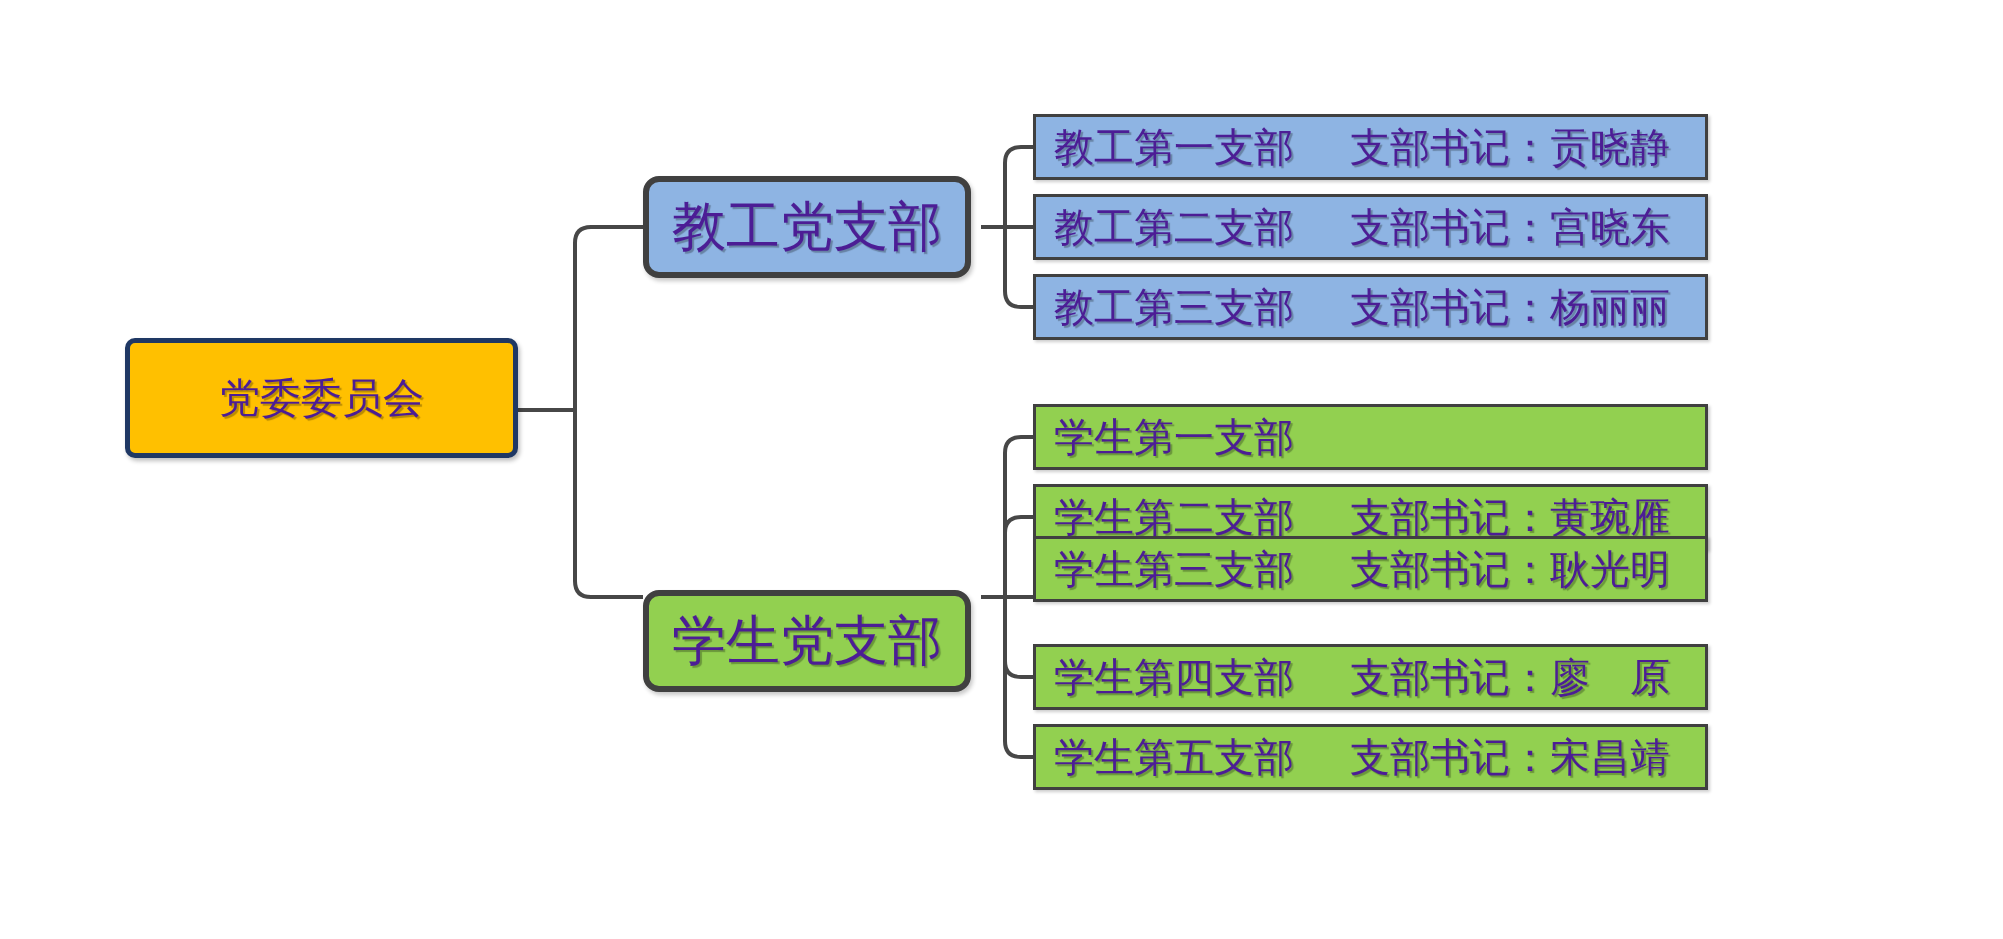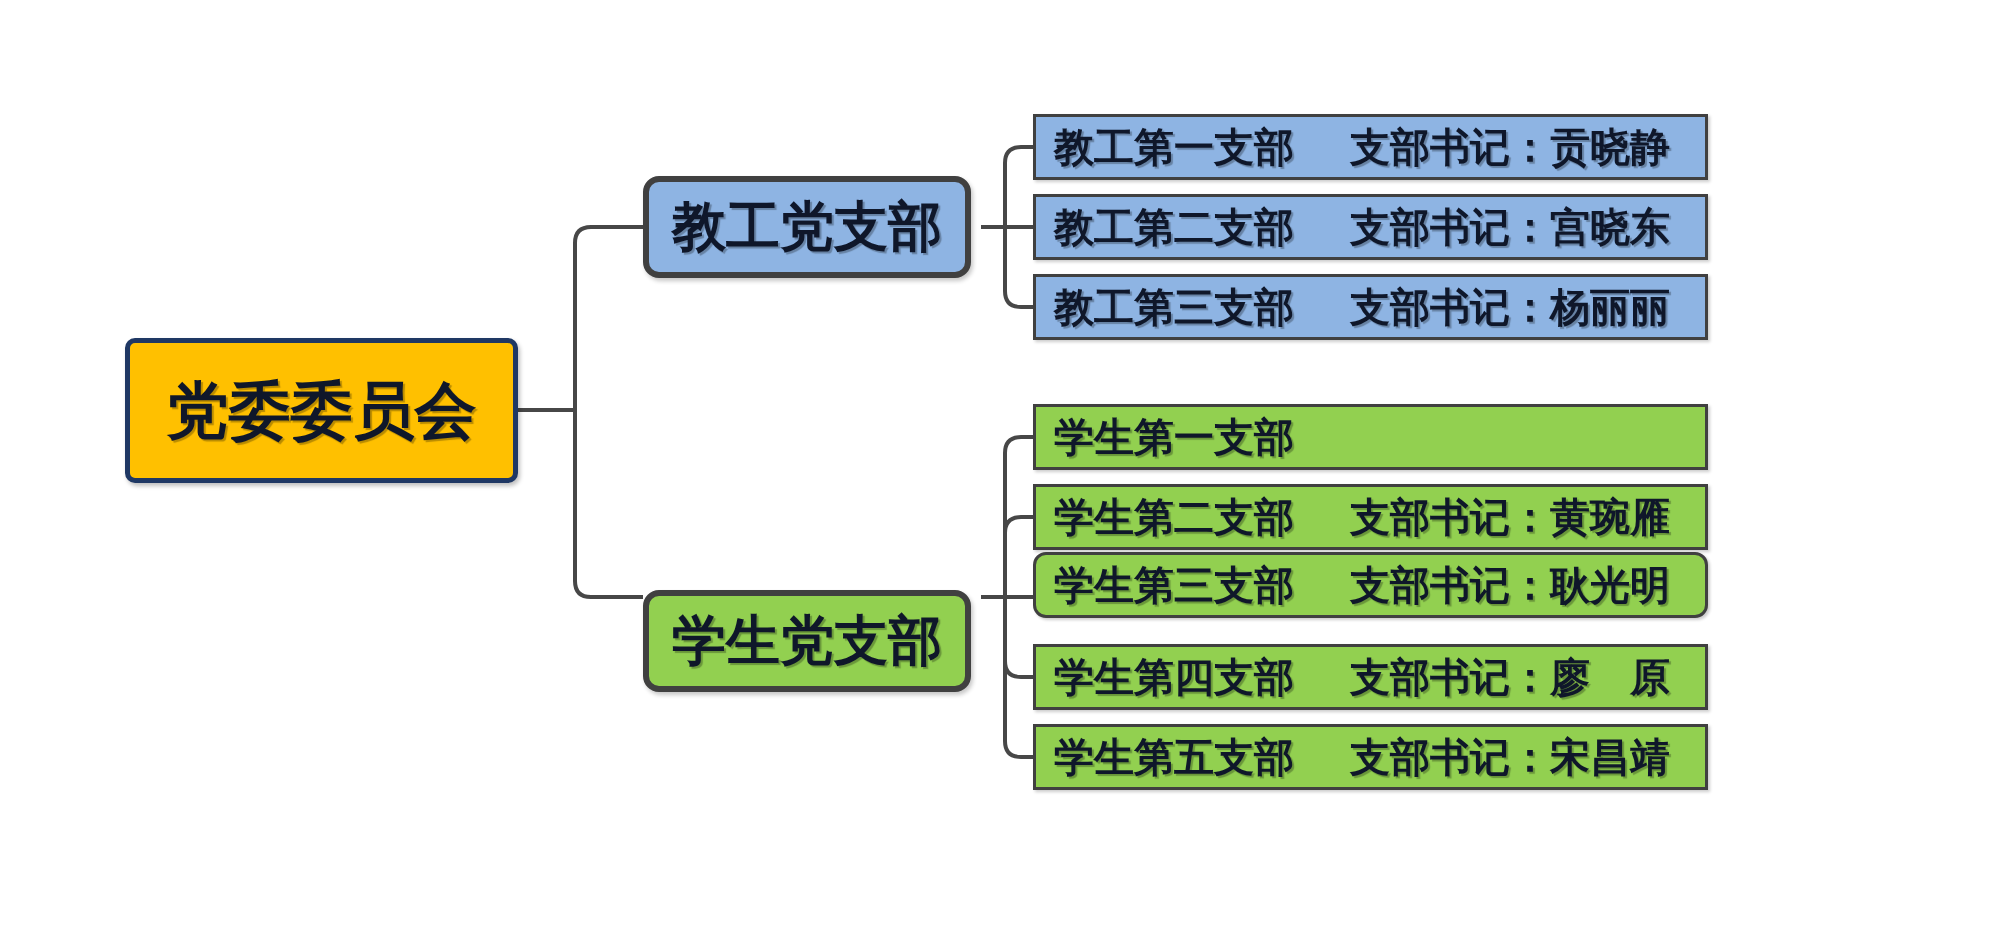--- a/index.html
+++ b/index.html
@@ -25,33 +25,33 @@
     stroke: #474747;
     stroke-width: 4;
   }
 
   .node {
     position: absolute;
     z-index: 2;
     display: flex;
     align-items: center;
     justify-content: center;
-    font-weight: 700;
-    color: #0f172a;
+    font-weight: 400;
+    color: #4c1d95;
     text-shadow: 2px 2px 1px rgba(0,0,0,0.28);
     white-space: nowrap;
   }
 
   .root-node {
     left: 125px; top: 338px;
-    width: 393px; height: 145px;
+    width: 393px; height: 120px;
     background: #FFC000;
     border: 5px solid #1F3864;
     border-radius: 10px;
-    font-size: 62px;
+    font-size: 41px;
     box-shadow: 2px 3px 4px rgba(0,0,0,0.25);
   }
 
   .branch-node {
     left: 643px;
     width: 328px; height: 102px;
     border: 6px solid #404040;
     border-radius: 16px;
     font-size: 54px;
     box-shadow: 2px 3px 4px rgba(0,0,0,0.22);
@@ -67,21 +67,21 @@
     justify-content: flex-start;
     padding: 0 18px;
     box-shadow: 2px 2px 3px rgba(0,0,0,0.2);
   }
   .leaf-blue  { background: #8EB4E3; }
   .leaf-green { background: #92D050; }
 
   .leaf-node .secretary { margin-left: 56px; }
 
   .b1 { top: 114px; } .b2 { top: 194px; } .b3 { top: 274px; }
-  .g1 { top: 404px; gap: 46px; } .g2 { top: 484px; } .g3 { top: 552px; border-radius: 13px; }
+  .g1 { top: 404px; gap: 46px; } .g2 { top: 484px; } .g3 { top: 536px; }
   .g4 { top: 644px; } .g5 { top: 724px; }
 </style>
 </head>
 <body>
 
 <div class="canvas">
 
   <svg class="connectors" viewBox="0 0 2003 939" xmlns="http://www.w3.org/2000/svg">
 
     <path d="M 518 410 H 575"></path>

